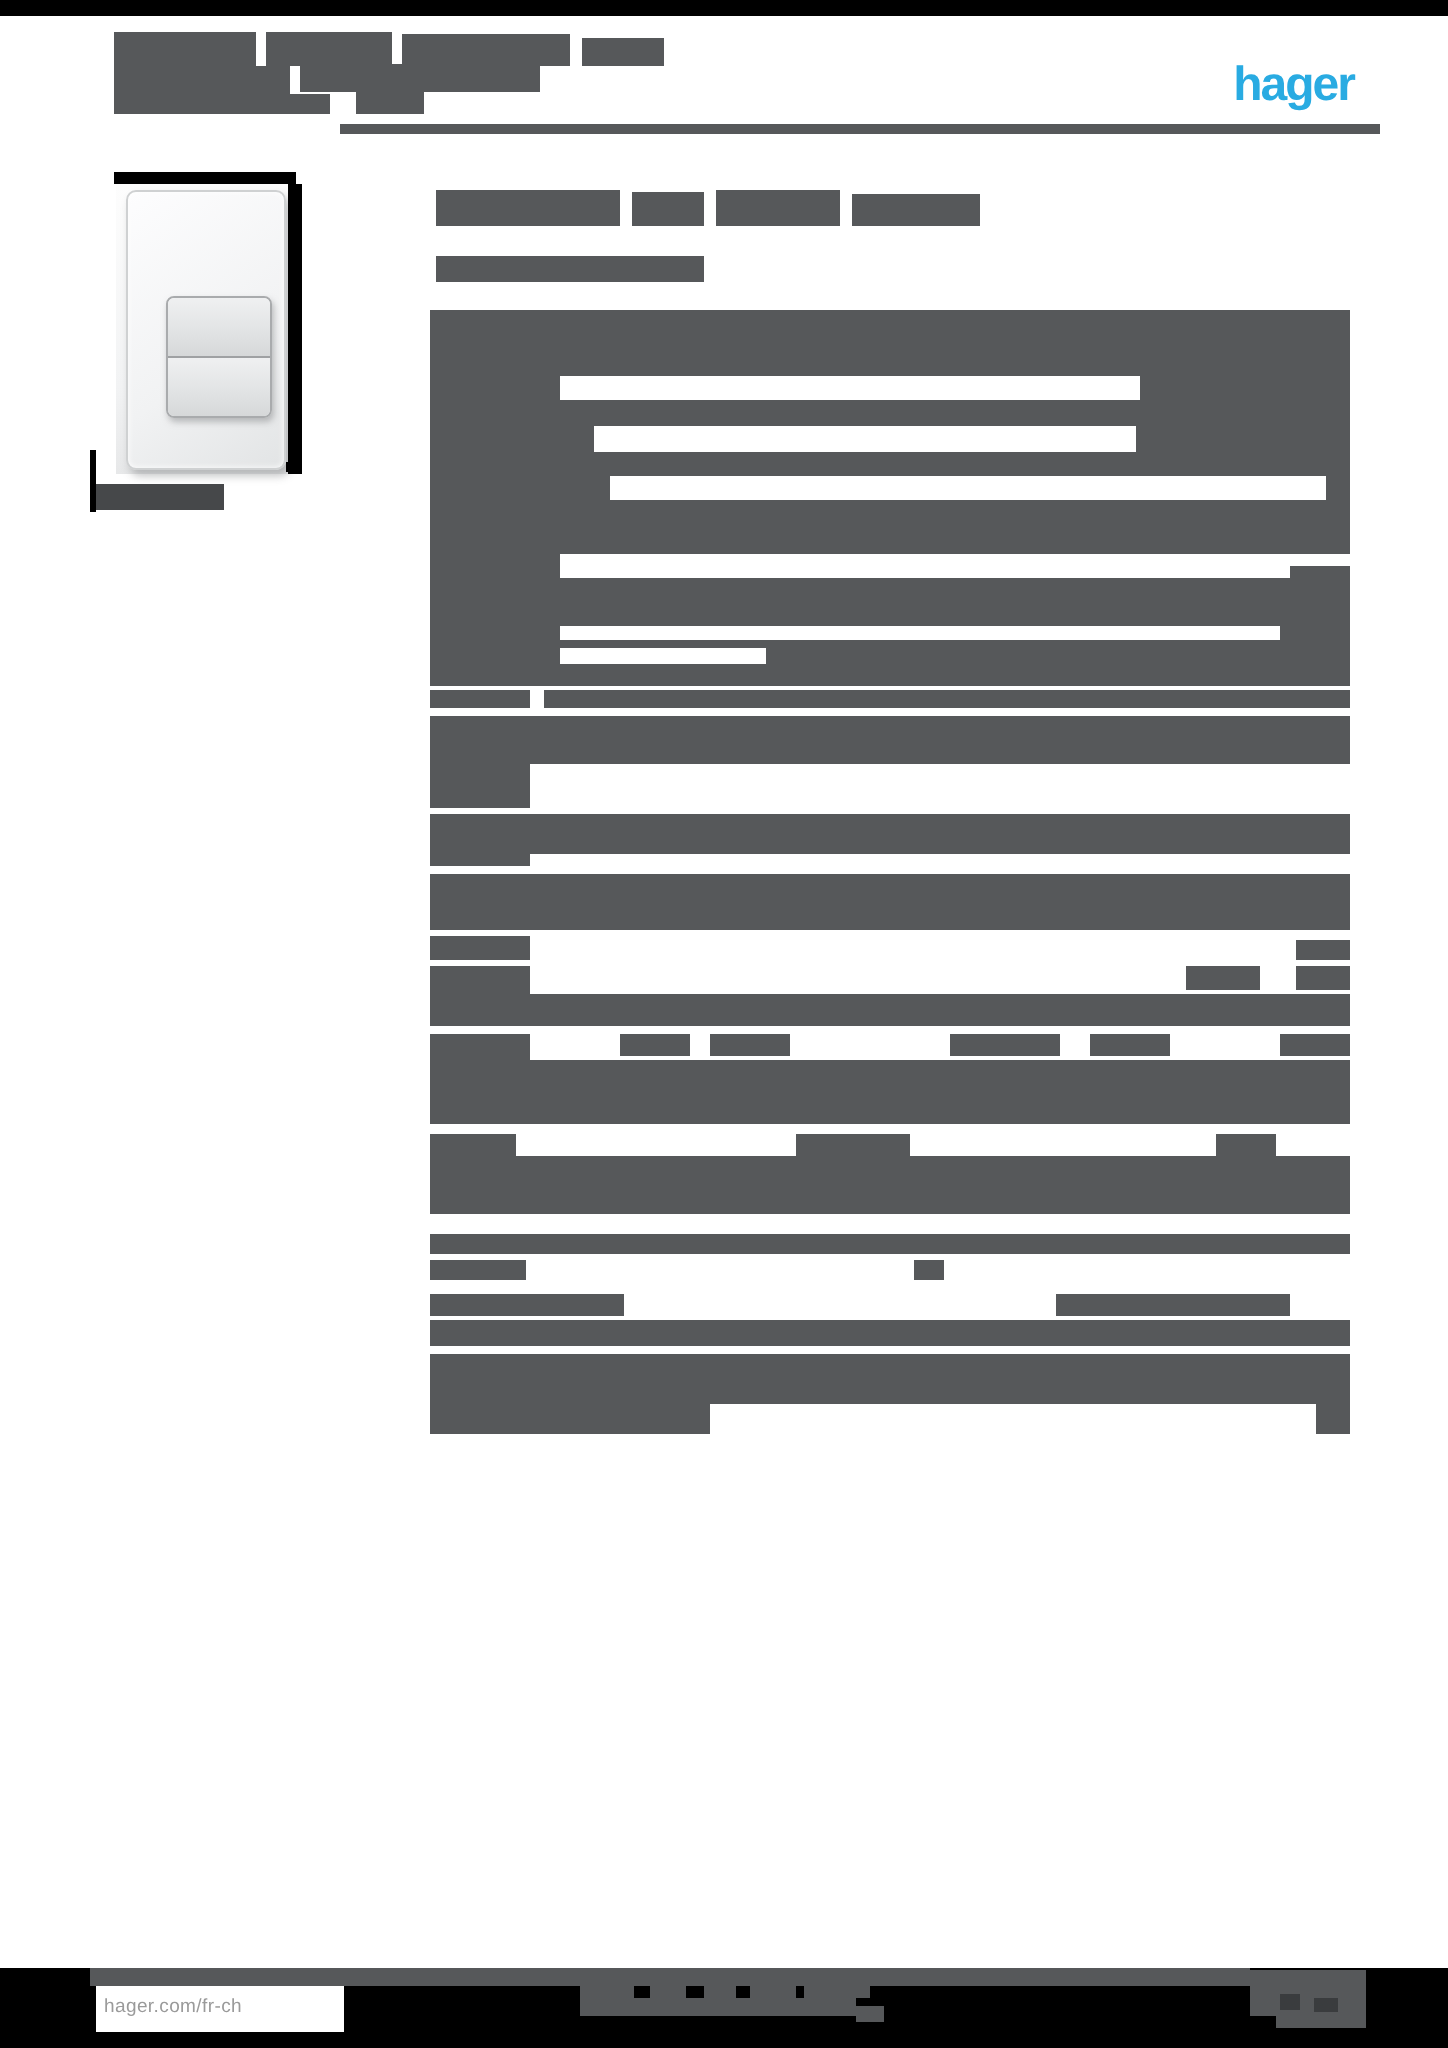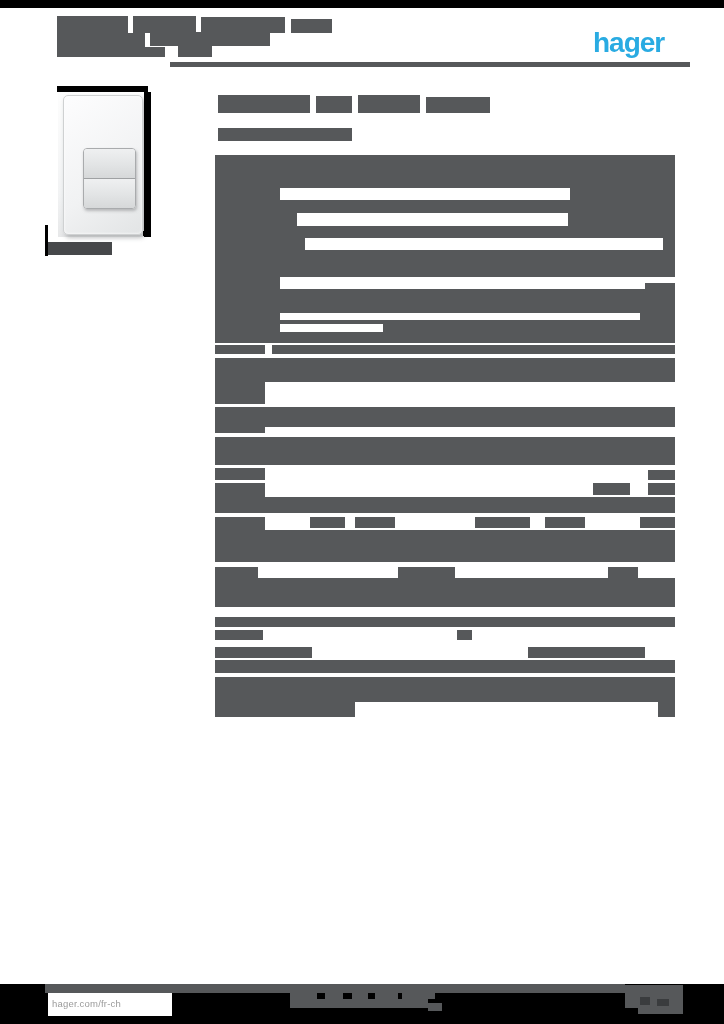--- a/index.html
+++ b/index.html
@@ -23,22 +23,22 @@
     box-shadow:2px 3px 4px rgba(120,122,124,.45), inset 0 0 3px #ffffff;}
   .rockers{position:absolute;left:19px;top:52px;width:51px;height:59px;
     border:1px solid #a9abad;border-radius:4px;overflow:hidden;
     box-shadow:1px 2px 3px rgba(130,132,134,.5);}
   .rocker{position:absolute;left:0;width:51px;height:29px;
     background:linear-gradient(180deg,#eff0f1 0%,#e2e4e5 55%,#d6d8d9 100%);}
   .rocker.top{top:0;border-bottom:1px solid #9fa1a3;}
   .rocker.bottom{top:30px;}
   
   .logo{position:absolute;left:593px;top:30px;width:84px;height:27px;
-    font-weight:bold;font-size:28px;line-height:26px;letter-spacing:-1px;
-    font-family:"Liberation Sans",sans-serif;}
+    font-weight:bold;font-size:24px;line-height:26px;letter-spacing:-1px;
+    font-family:"Liberation Sans",sans-serif;text-align:right;}
   
   .site-box{position:absolute;left:48px;top:993px;width:124px;height:23px;
     background:#ffffff;}
   .site-box span{display:block;padding:5px 0 0 4px;font-size:9.5px;color:#9a9a9a;
     letter-spacing:.2px;}
 </style>
 </head>
 <body>
 
 <div class="page">

